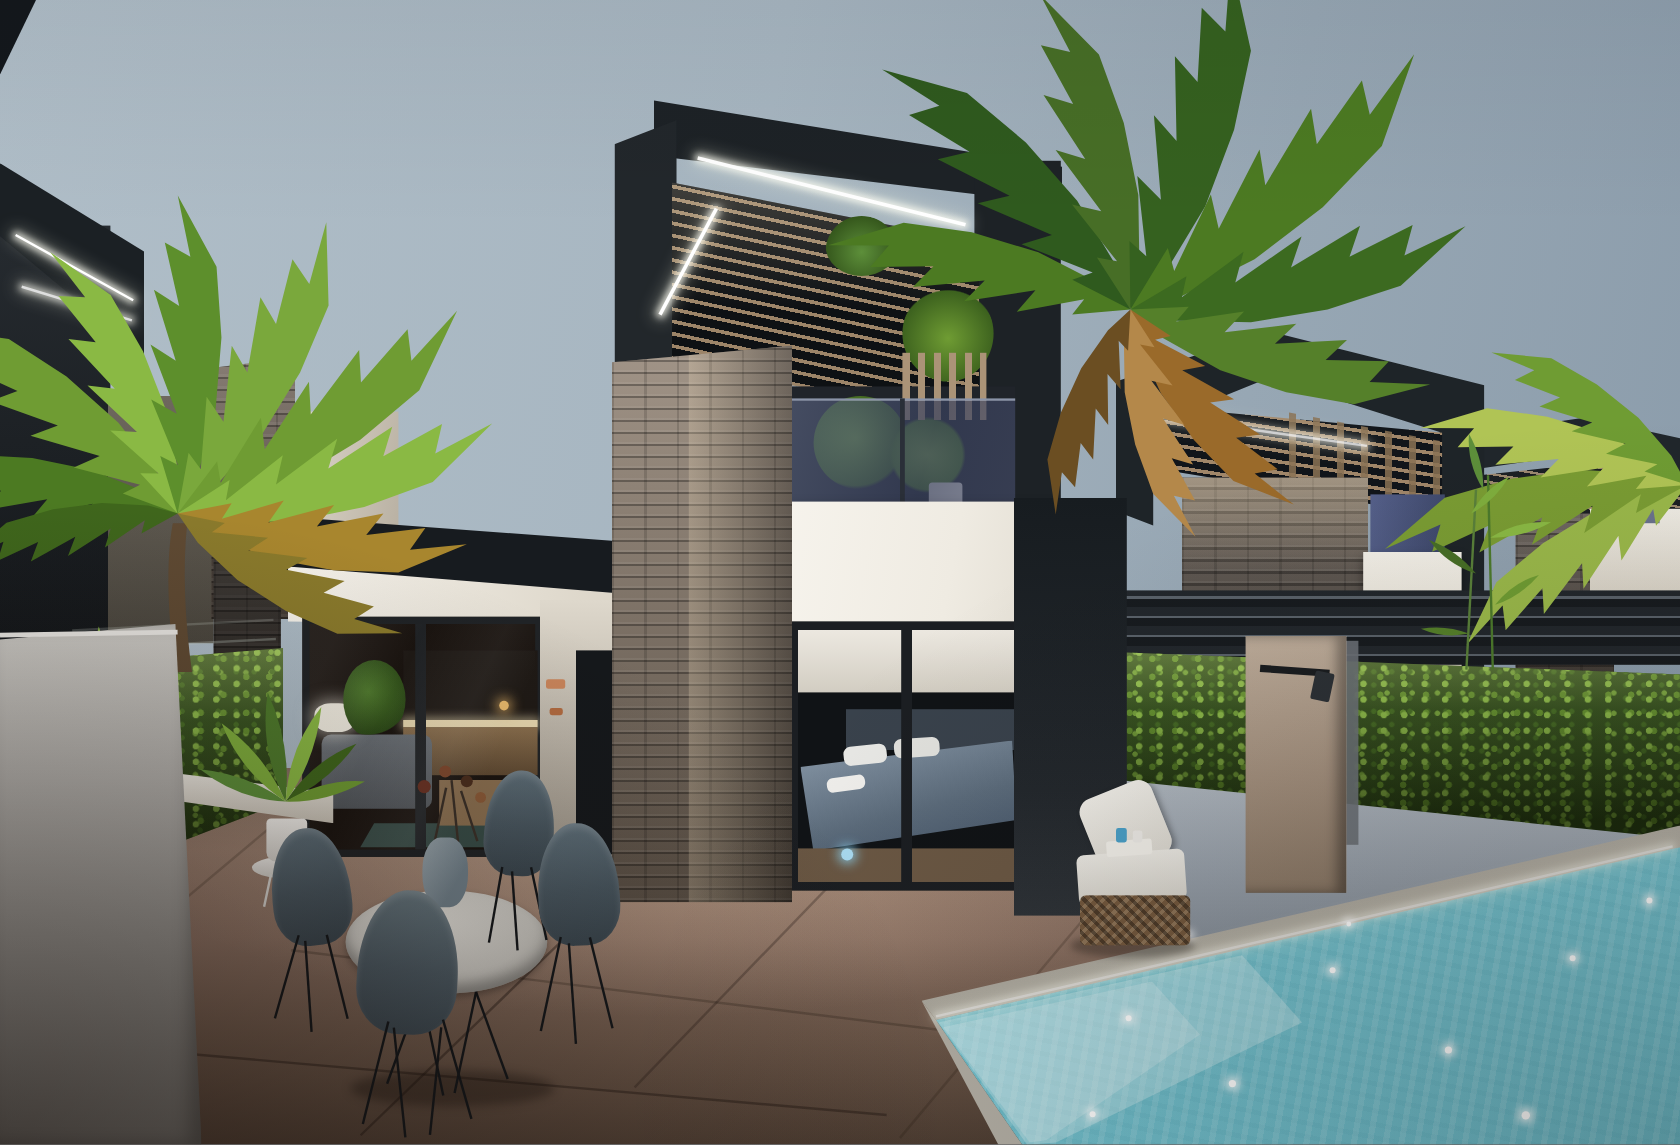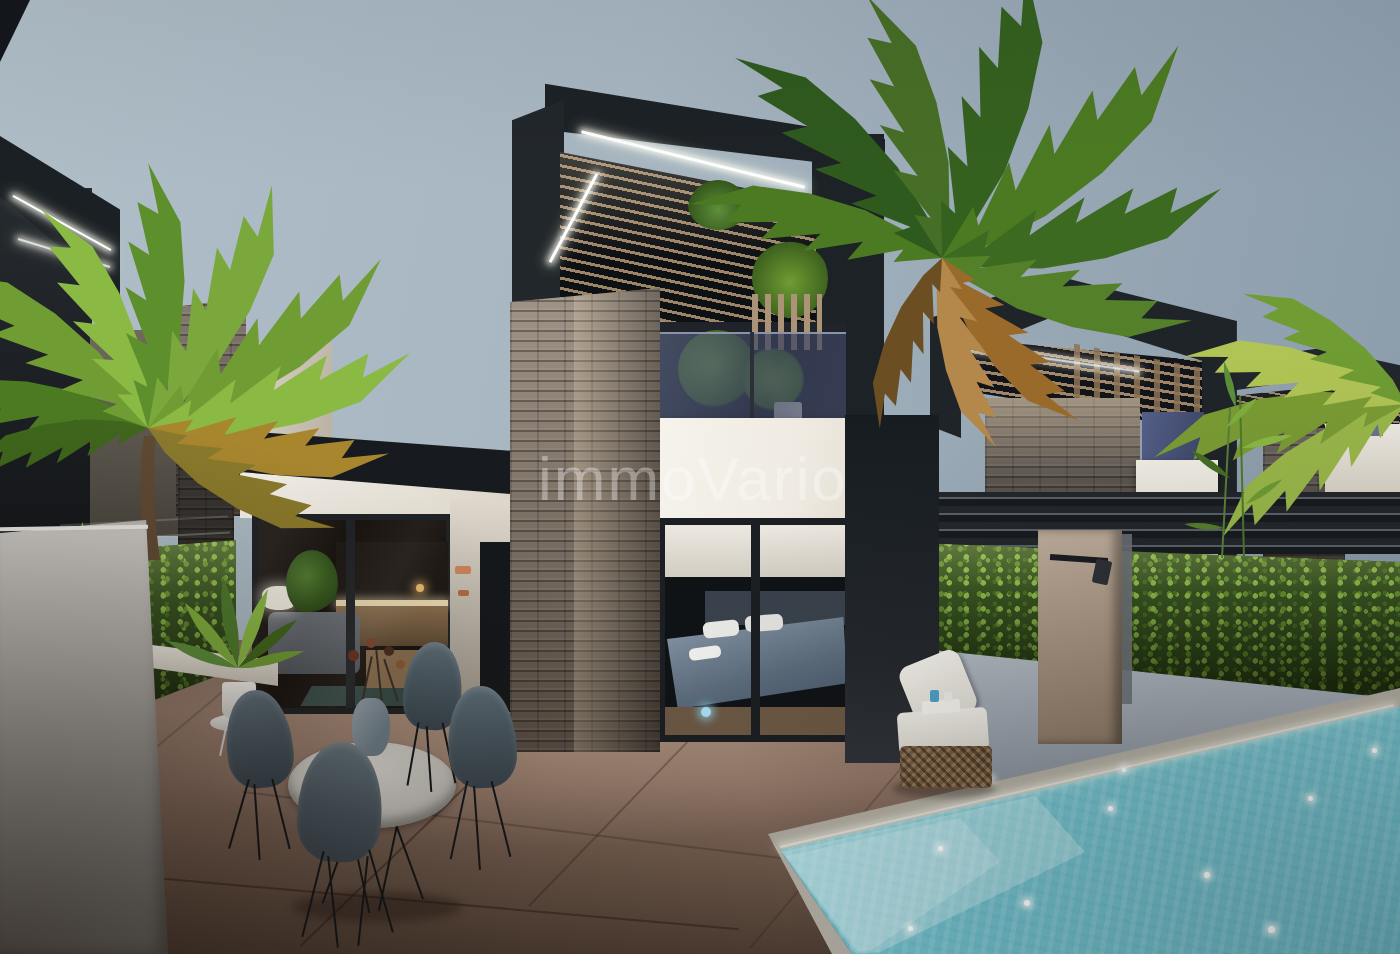--- a/index.html
+++ b/index.html
@@ -378,14 +378,13 @@
     <div class="a leg" style="left:332px;top:856px;height:92px;transform:rotate(-6deg);"></div>
     <div class="a leg" style="left:362px;top:856px;height:90px;transform:rotate(6deg);"></div>
     <div class="a leg" style="left:380px;top:848px;height:86px;transform:rotate(-16deg);"></div>
   </div>
 
   <div class="a" style="left:0;top:0;width:1400px;height:954px;z-index:8;pointer-events:none;
        background:radial-gradient(ellipse at 0% 100%,rgba(18,10,6,.5),transparent 40%),
                   radial-gradient(ellipse at 100% 100%,rgba(18,12,8,.25),transparent 45%),
                   linear-gradient(180deg,rgba(0,0,10,.05),transparent 20%);"></div>
 
-  <div class="a" id="watermark" style="left:538px;top:443px;z-index:9;">immoVario</div>
 </div>
 
 </body></html>

